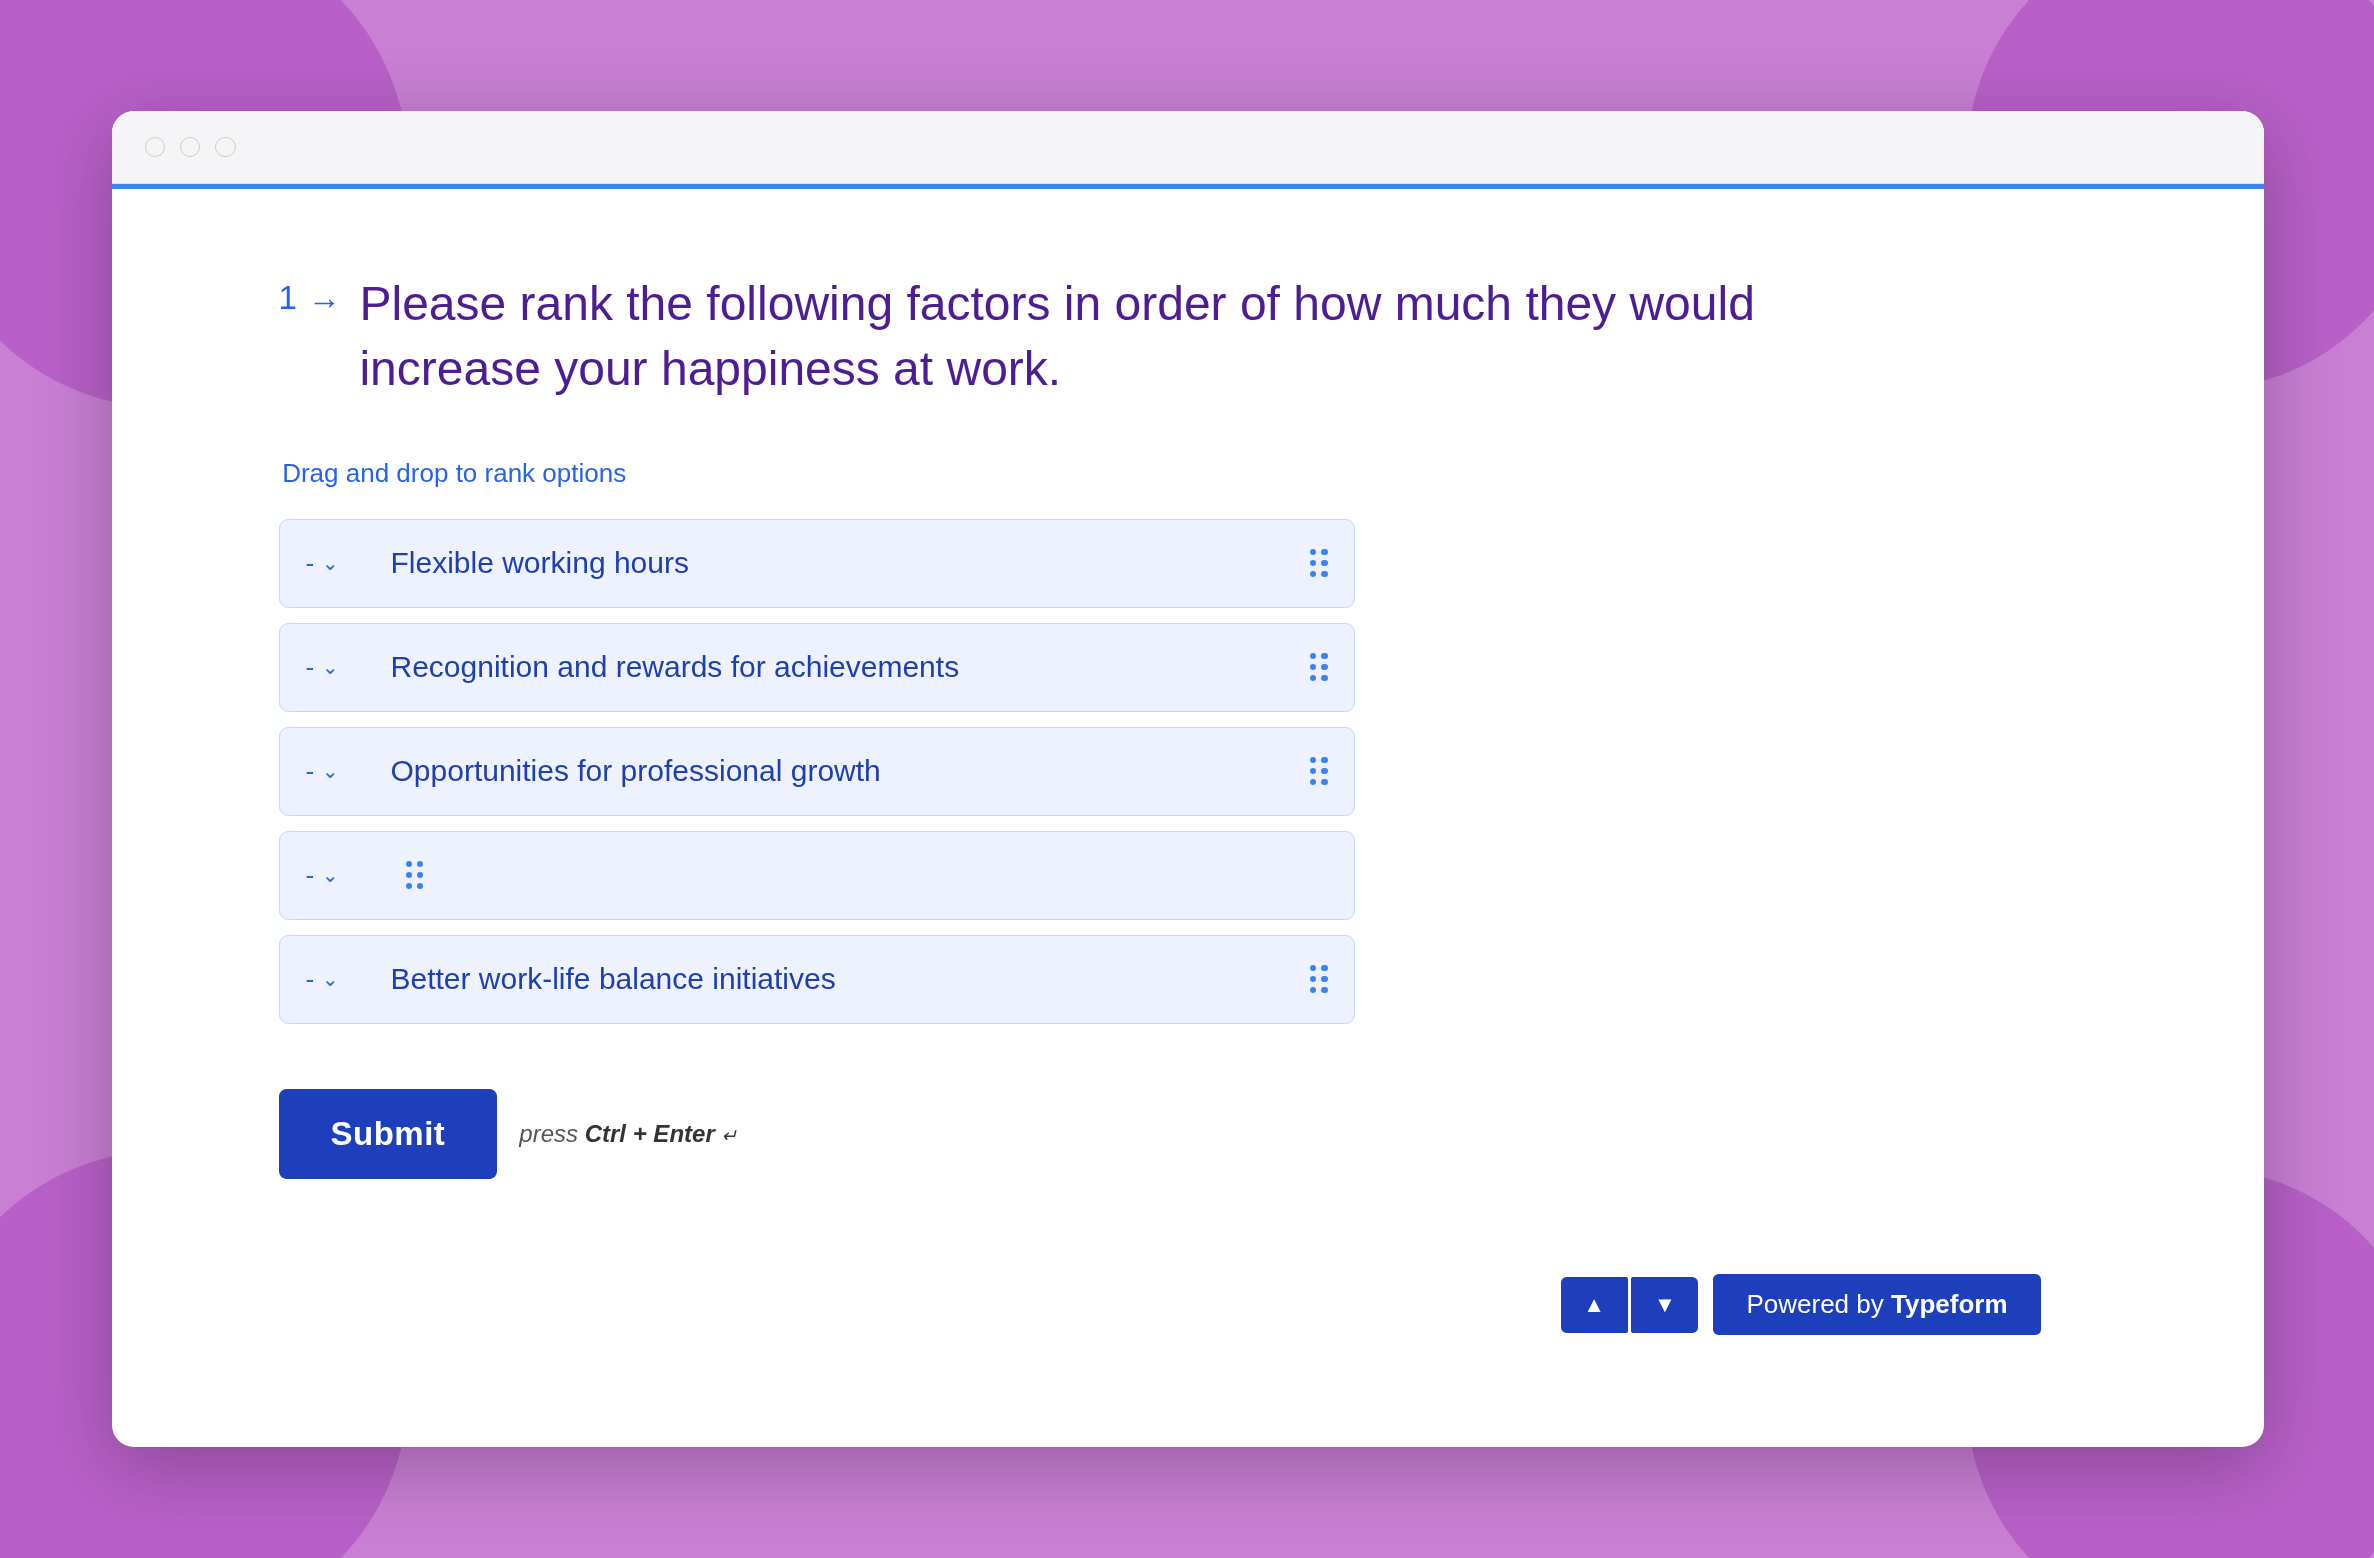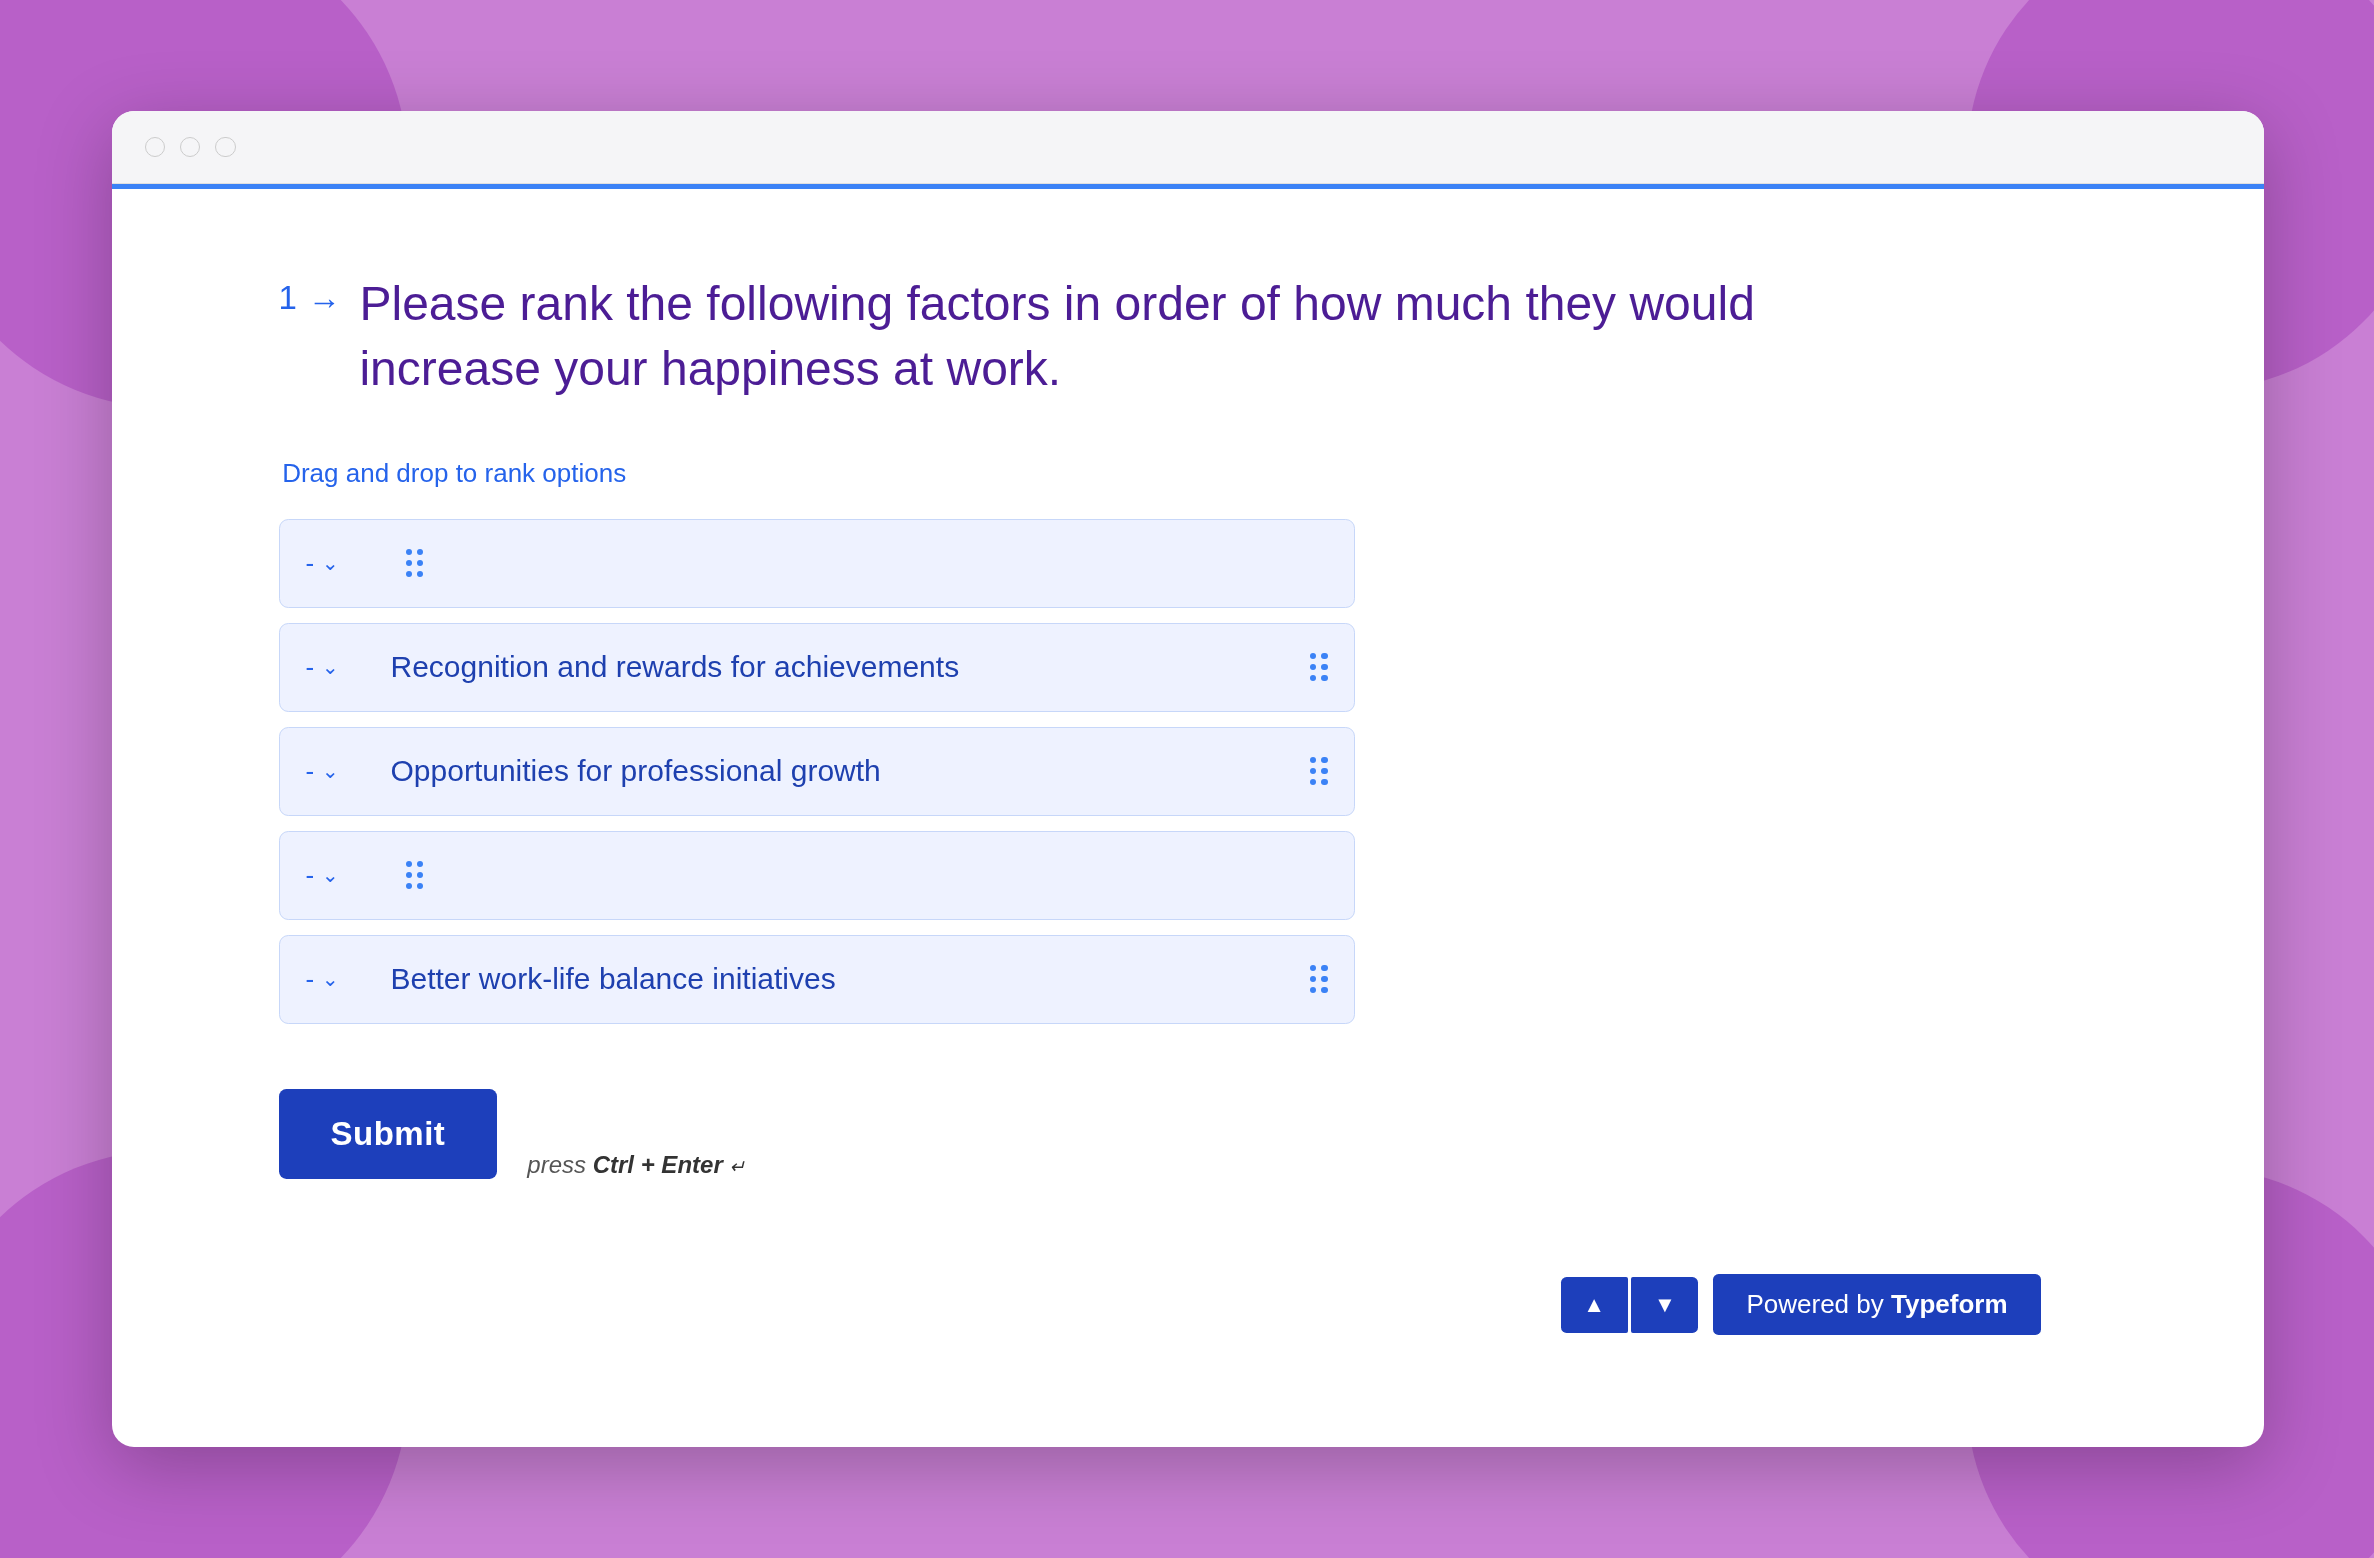--- a/index.html
+++ b/index.html
@@ -195,22 +195,22 @@
     .drag-handle-dot {
       width: 6.5px;
       height: 6.5px;
       border-radius: 50%;
       background: #3b82f6;
     }
 
     
     .submit-section {
       display: flex;
-      align-items: flex-end;
-      gap: 30px;
+      align-items: center;
+      gap: 22px;
       margin-bottom: 56px;
     }
 
     .submit-btn {
       background: #1d3fbb;
       color: #ffffff;
       border: none;
       border-radius: 7.4px;
       padding: 26px 52px;
       font-size: 33px;
@@ -323,20 +323,21 @@
     </div>
 
     <div class="drag-instruction">Drag and drop to rank options</div>
 
     <div class="rank-list" id="rank-list">
     <div class="rank-item" draggable="true">
           <div class="rank-selector">
             <span style="color:#2563eb;font-size:26px;margin-right:1.9px;">-</span>
             <span style="color:#2563eb;font-size:20.4px;">⌄</span>
           </div>
+          <span class="rank-label">Flexible working hours</span>
           <div class="drag-handle" style="display: grid; grid-template-columns: 1fr 1fr; gap: 4.6px;">
             <div class="drag-handle-dot"></div>
             <div class="drag-handle-dot"></div>
             <div class="drag-handle-dot"></div>
             <div class="drag-handle-dot"></div>
             <div class="drag-handle-dot"></div>
             <div class="drag-handle-dot"></div>
           </div>
         </div>
         <div class="rank-item" draggable="true">

